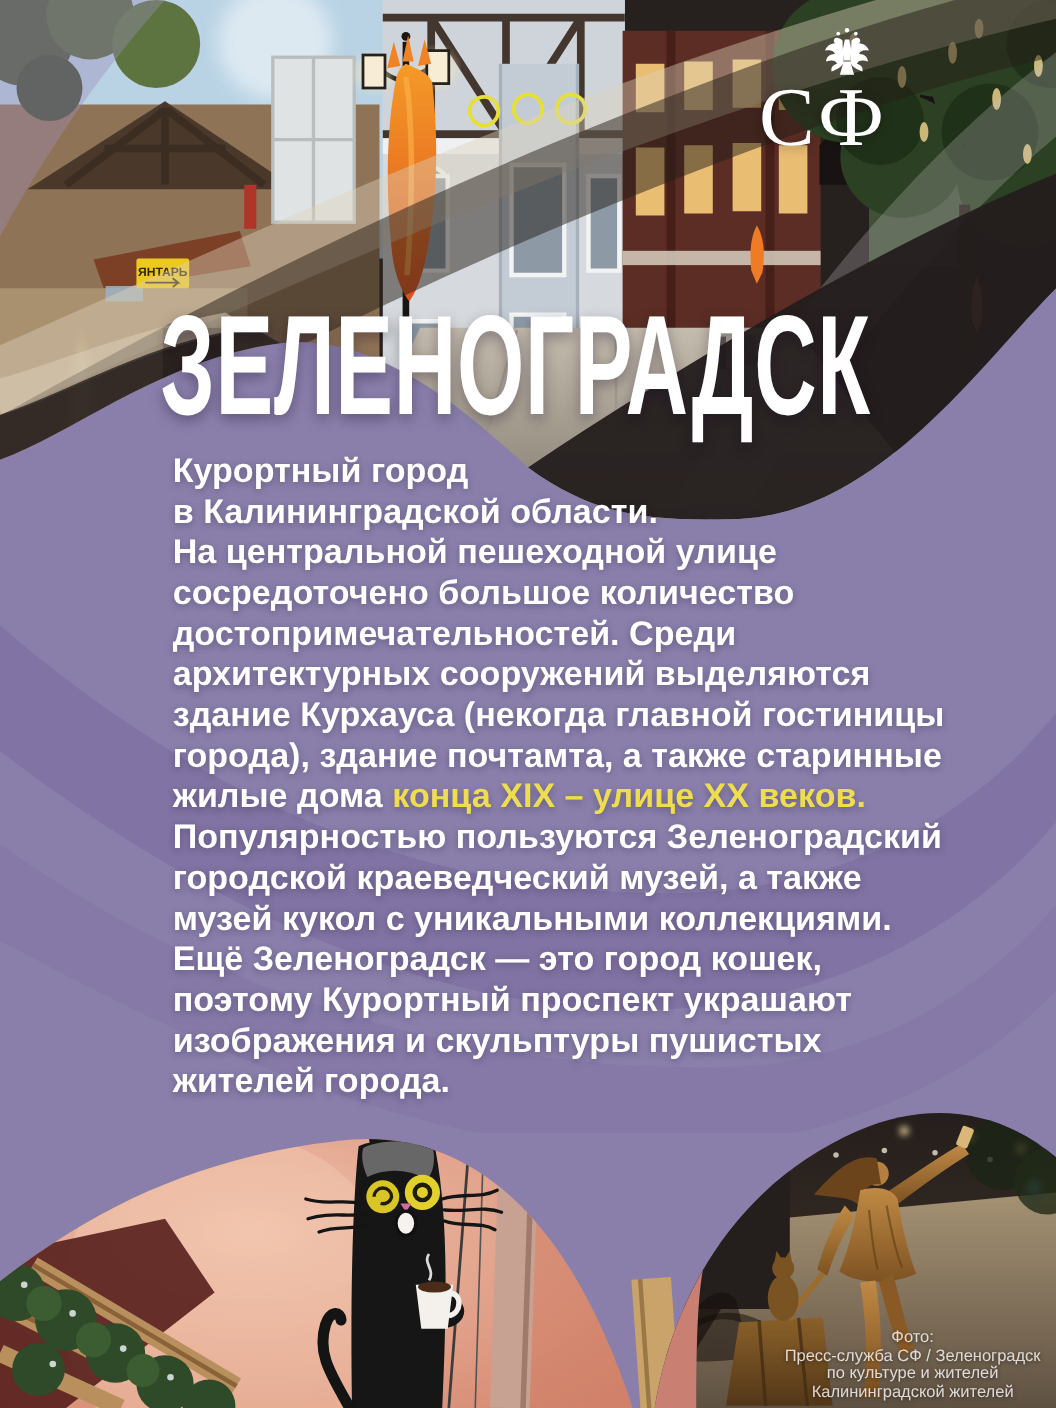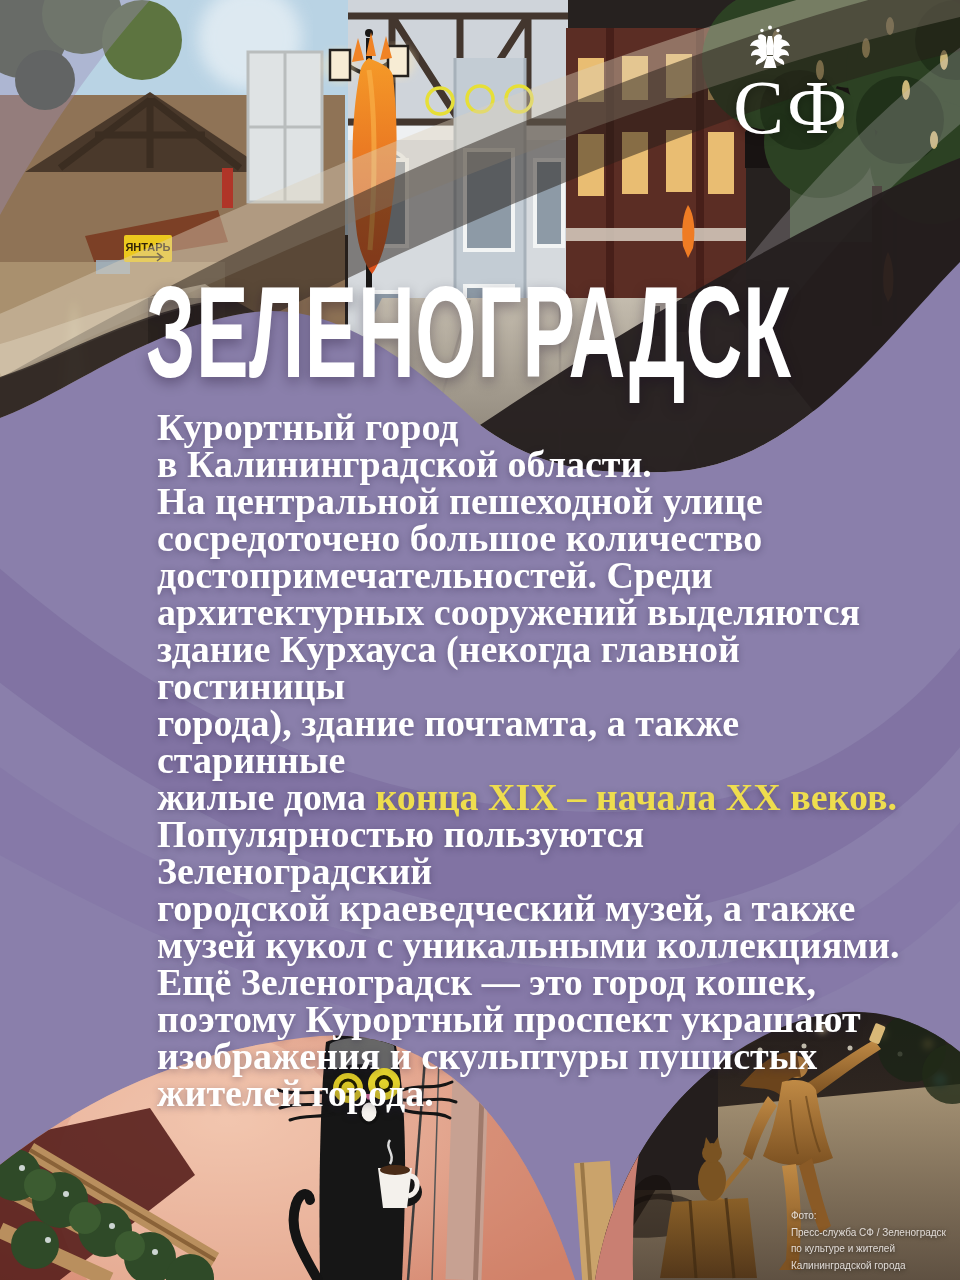--- a/index.html
+++ b/index.html
@@ -15,39 +15,38 @@
   .title{
     position:absolute;left:146px;top:268px;z-index:4;
     font-size:129px;line-height:129px;font-weight:bold;white-space:nowrap;
     color:var(--title,#ffffff);
     transform:scaleX(.61);transform-origin:left top;
     letter-spacing:1px;
     text-shadow:0 5px 16px rgba(20,10,35,.35);
   }
   .body-text{
     position:absolute;left:157px;top:409px;width:770px;z-index:3;
-    font-size:38px;line-height:37px;font-weight:bold;color:#ffffff;
+    font-size:31px;line-height:37px;font-weight:bold;color:#ffffff;
     white-space:pre-line;
     text-shadow:0 2px 7px rgba(35,25,60,.35);
-    font-family:Liberation Serif, serif;
   }
   .hl{color:var(--highlight,#eedd4e);}
   .logo{
     position:absolute;left:690px;top:24px;width:160px;z-index:5;
-    text-align:right;color:#fff;
+    text-align:left;color:#fff;
   }
   .logo .eagle{margin:0 auto 2px auto;}
   .logo-text{
     font-family:"Liberation Serif",serif;
     font-size:76px;line-height:70px;letter-spacing:3px;color:#fff;
     text-shadow:0 2px 10px rgba(0,0,0,.35);
   }
   .credit{
     position:absolute;right:14px;bottom:6px;z-index:6;
-    text-align:left;font-size:10px;line-height:16.5px;
+    text-align:center;font-size:15px;line-height:16.5px;
     color:rgba(242,238,236,.88);
     text-shadow:0 1px 4px rgba(0,0,0,.55);
   }
 </style>
 </head>
 <body>
 
 <div class="poster">
 
   <svg class="top-art" width="960" height="540" viewBox="0 0 960 540">
@@ -204,21 +203,21 @@
   <div class="title">ЗЕЛЕНОГРАДСК</div>
 
   <div class="body-text"><span>Курортный город
 в Калининградской области.
 На центральной пешеходной улице
 сосредоточено большое количество
 достопримечательностей. Среди
 архитектурных сооружений выделяются
 здание Курхауса (некогда главной гостиницы
 города), здание почтамта, а также старинные
-жилые дома </span><span class="hl">конца XIX – начала XX веков.</span><span>
+жилые дома </span><span class="hl">конца XIX – улице XX веков.</span><span>
 Популярностью пользуются Зеленоградский
 городской краеведческий музей, а также
 музей кукол с уникальными коллекциями.
 Ещё Зеленоградск — это город кошек,
 поэтому Курортный проспект украшают
 изображения и скульптуры пушистых
 жителей города.</span></div>
 
   <svg class="bottom-art" width="960" height="290" viewBox="0 0 960 290">
     <defs>
@@ -396,16 +395,16 @@
         <path d="M19,32 L15.5,44 L28.5,44 L25,32 Z"></path>
       </g>
     </svg>
     <div class="logo-text">СФ</div>
   </div>
 
   <div class="credit">
     <div>Фото:</div>
     <div>Пресс-служба СФ / Зеленоградск</div>
     <div>по культуре и жителей</div>
-    <div>Калининградской города</div>
+    <div>Калининградской жителей</div>
   </div>
 
 </div>
 
 </body></html>

